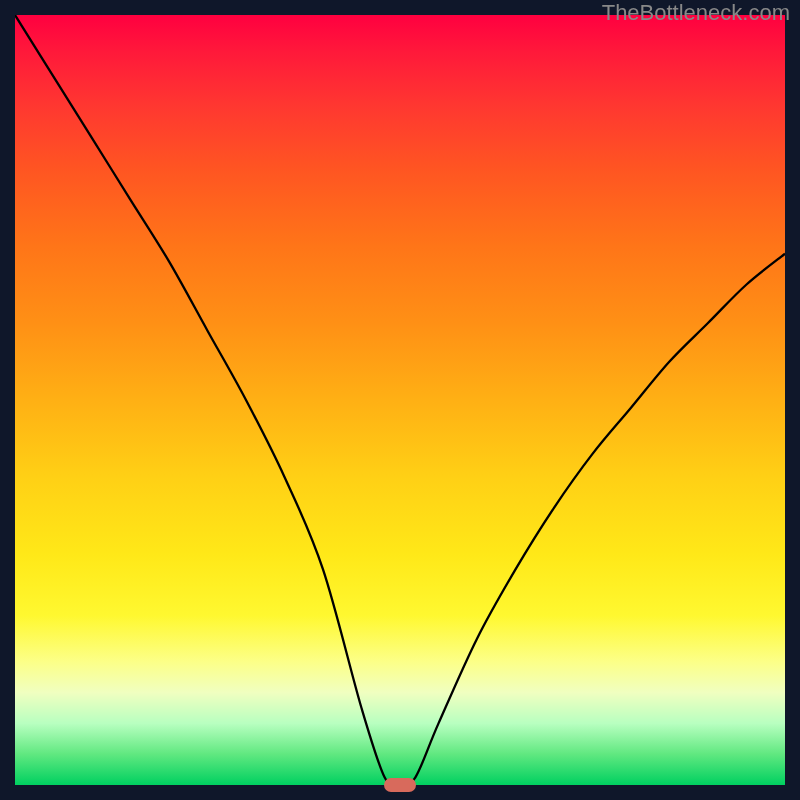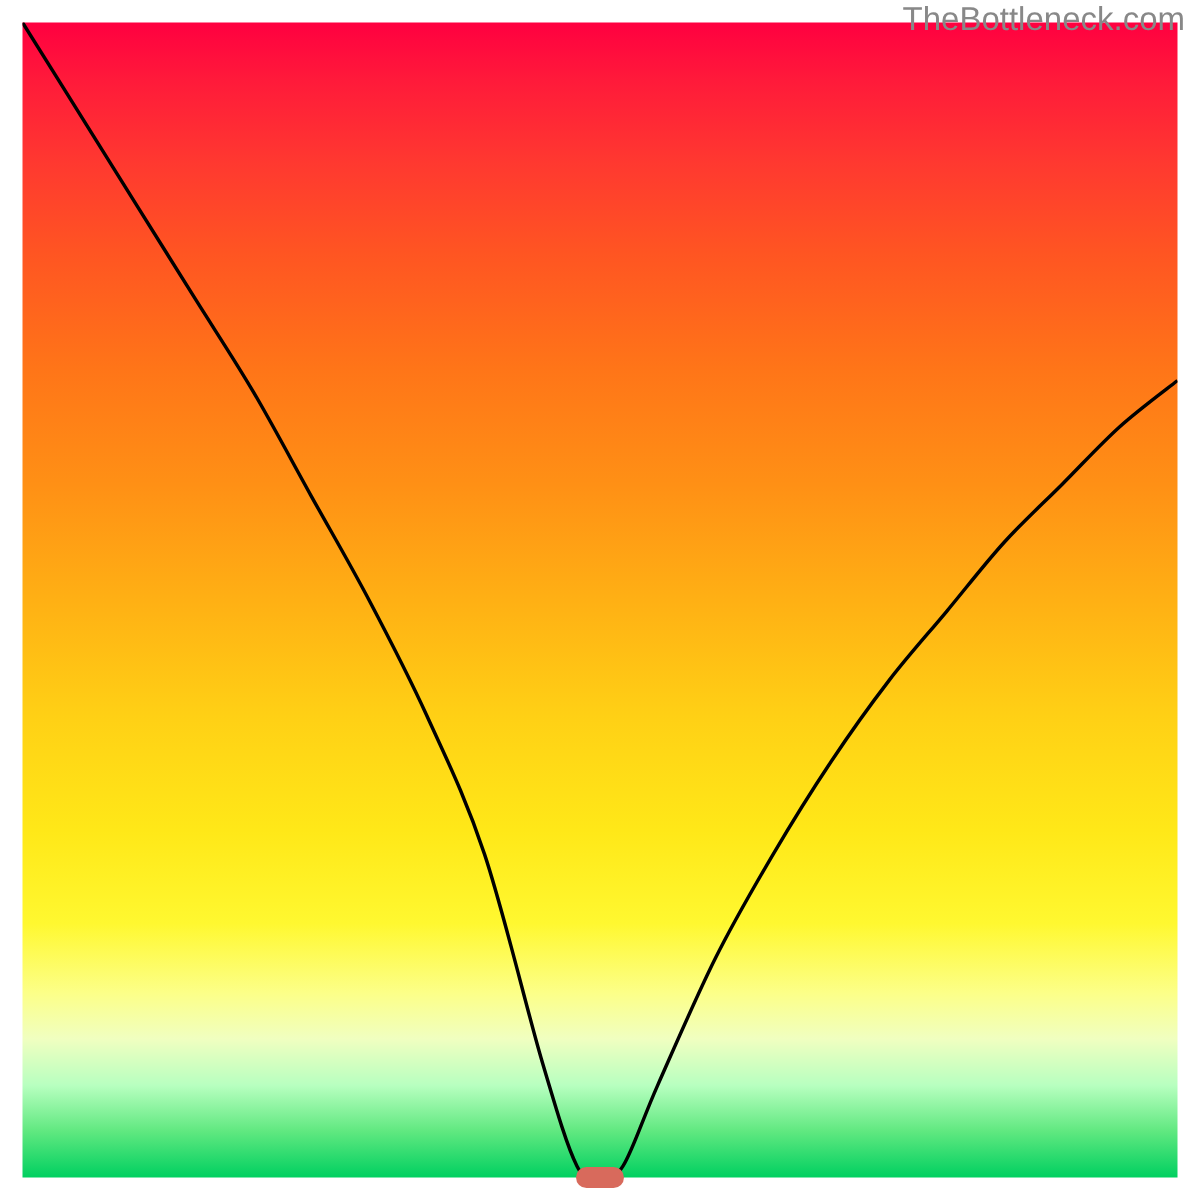--- a/index.html
+++ b/index.html
@@ -8,21 +8,21 @@
     width: 800px;
     height: 800px;
     background: #000;
     font-family: Arial, sans-serif;
     overflow: hidden;
   }
   .container {
     position: relative;
     width: 800px;
     height: 800px;
-    background: #ffffff;
+    background: #0f172a;
   }
   .plot-area {
     position: absolute;
     left: 15px;
     top: 15px;
     width: 770px;
     height: 770px;
     background: linear-gradient(to bottom,
       #ff0040 0%,
       #ff1a3a 5%,

